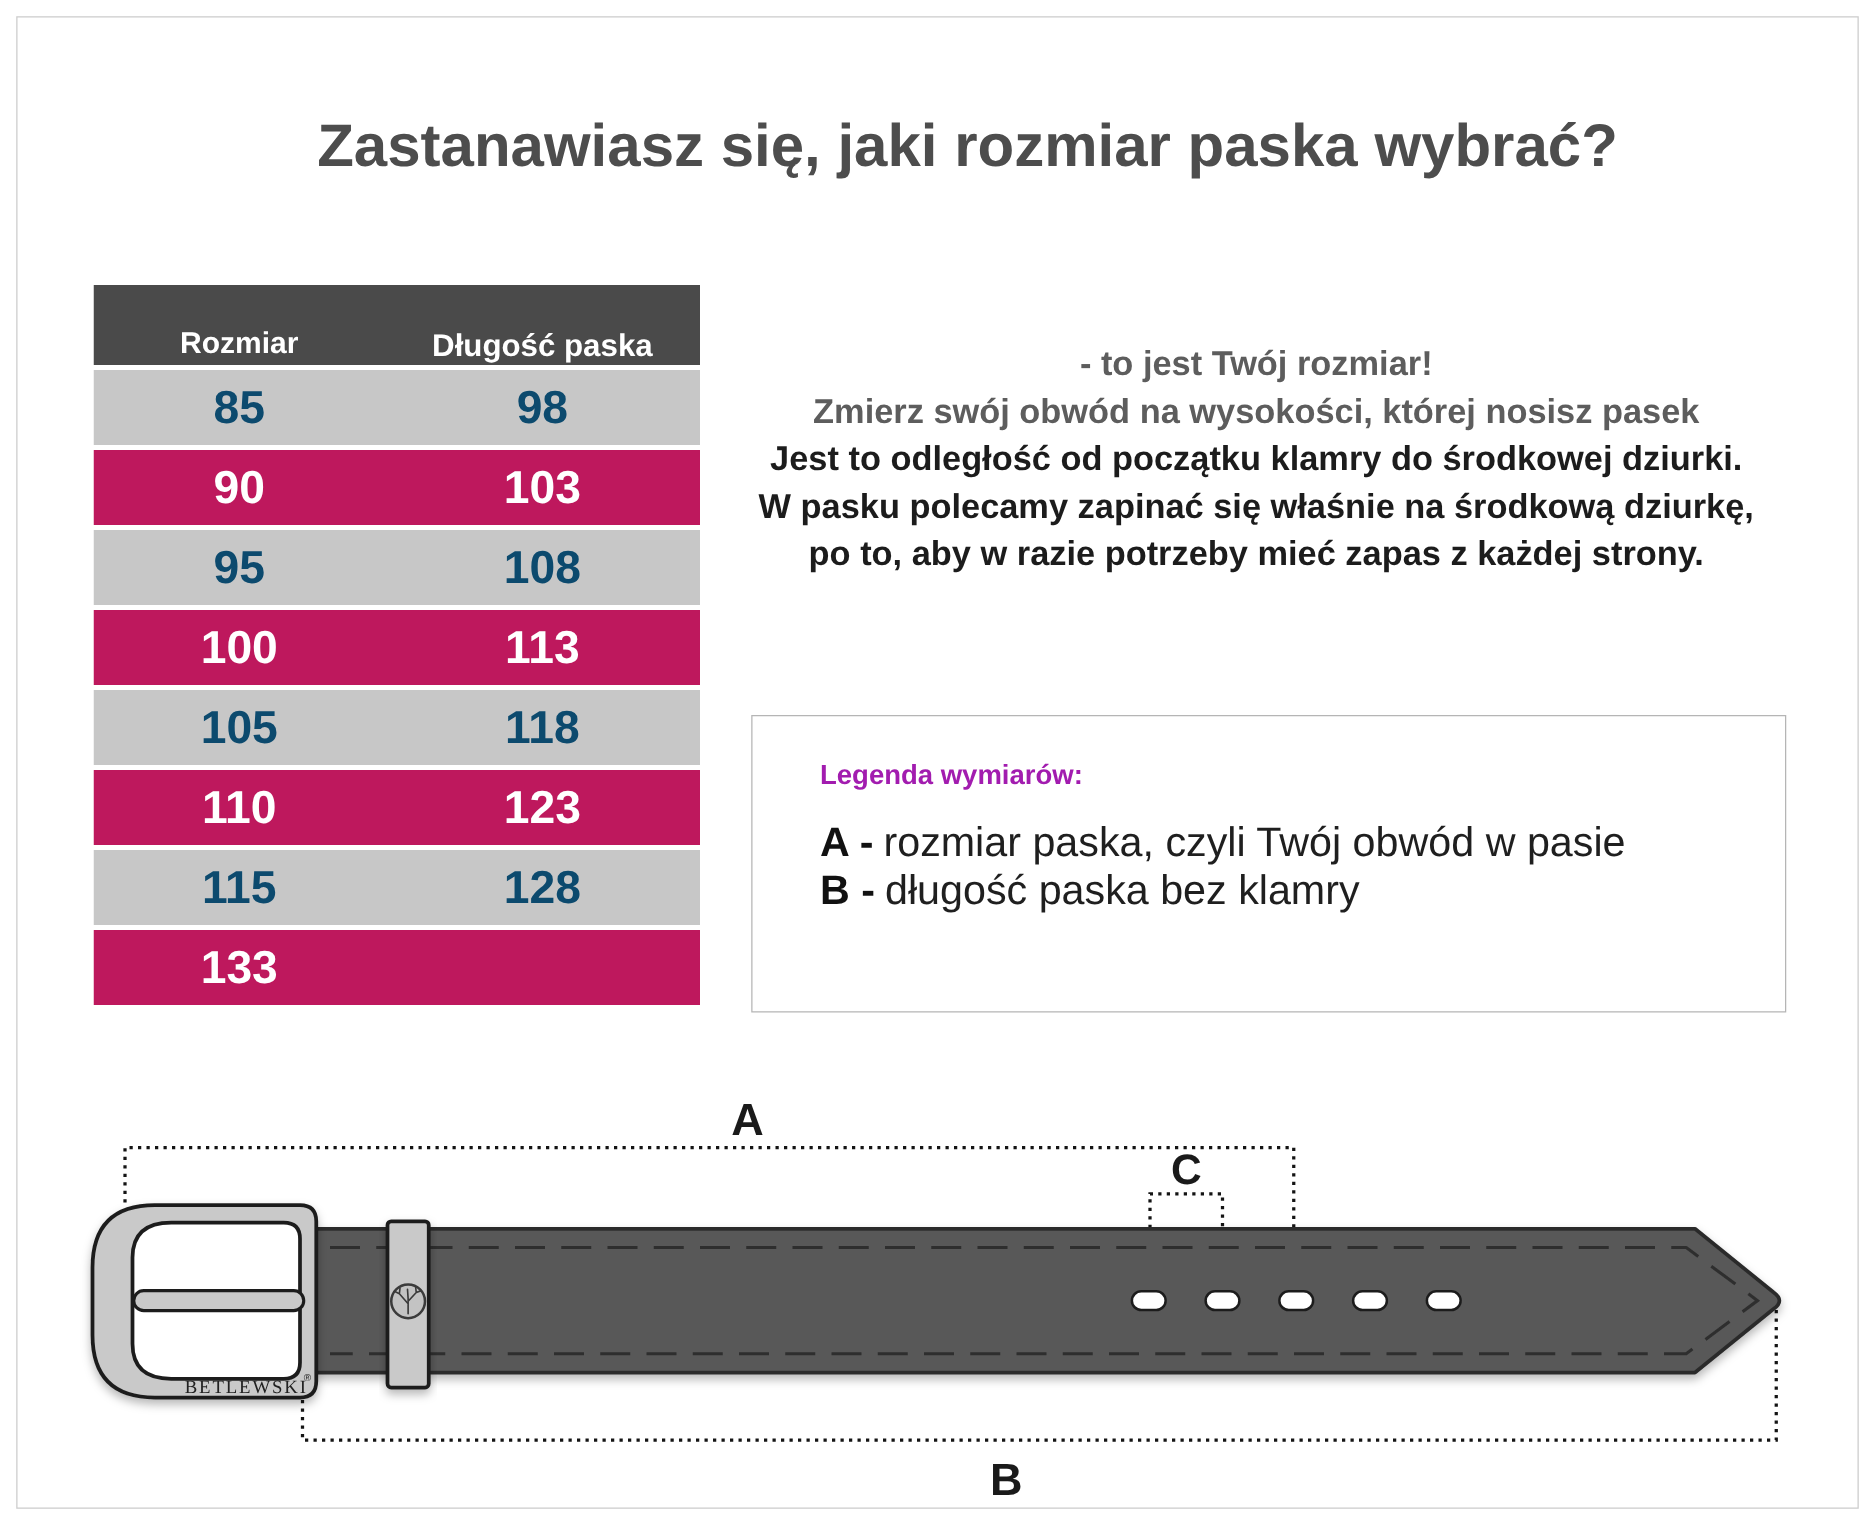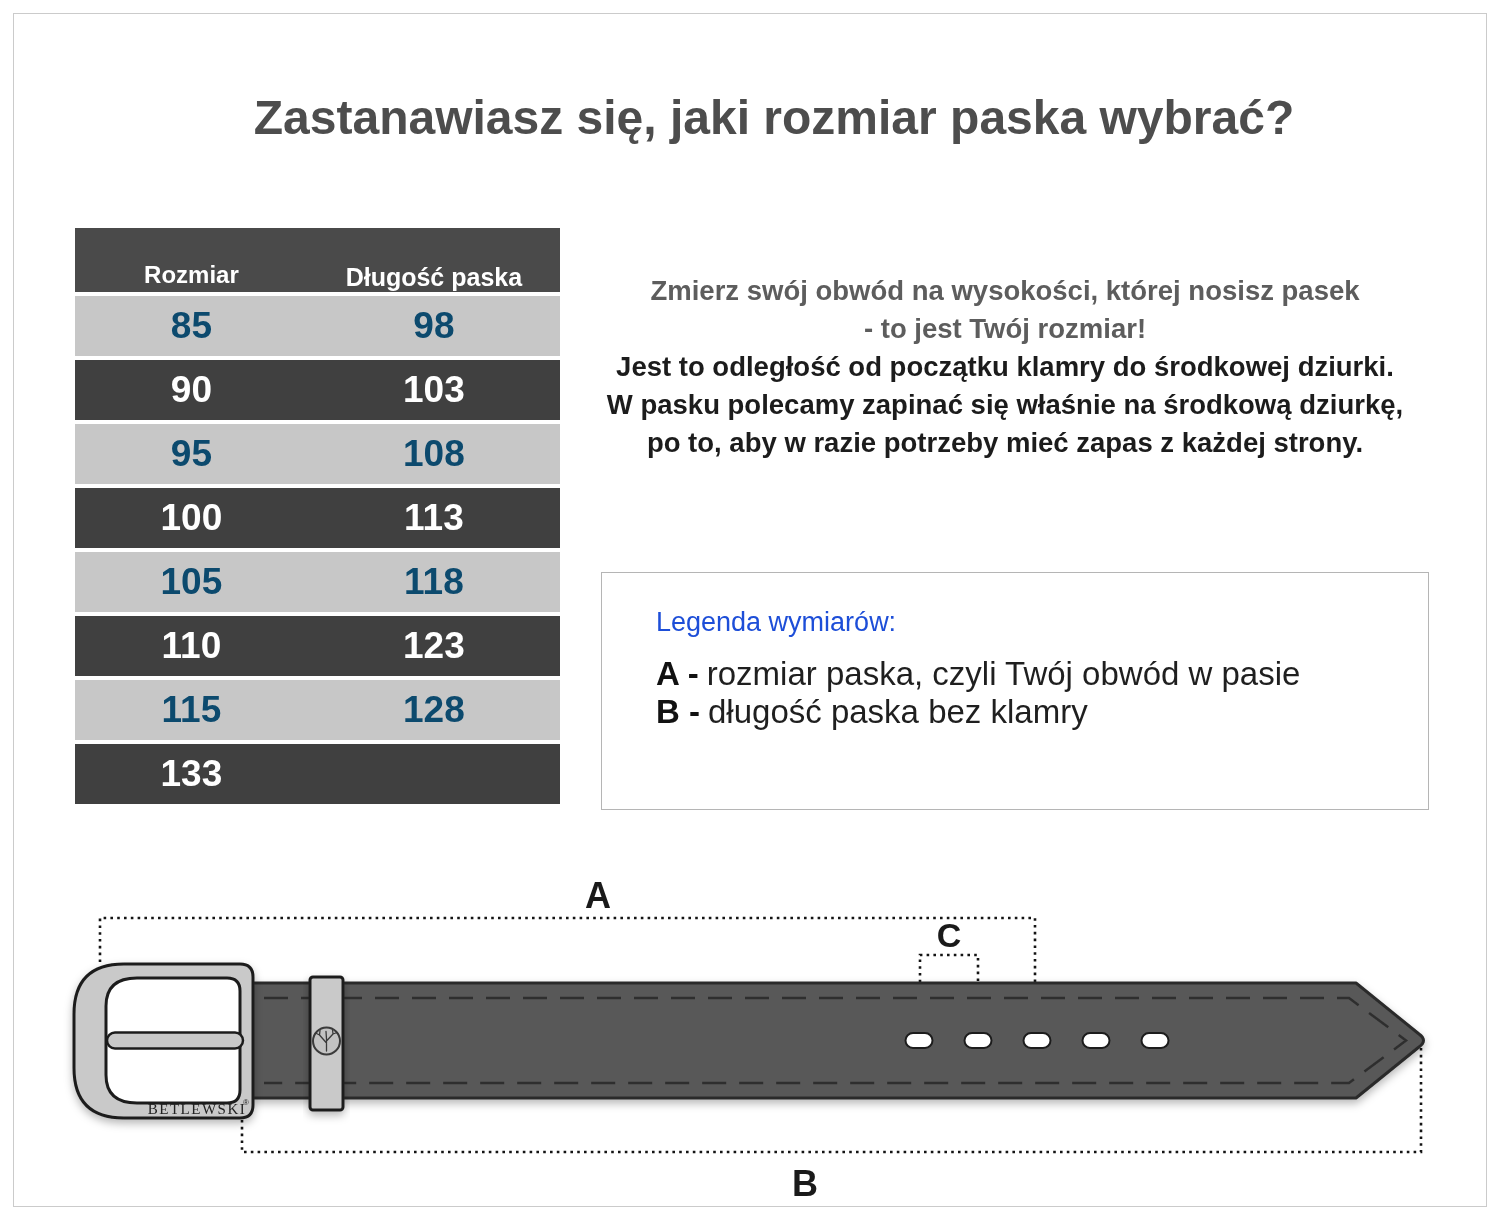--- a/index.html
+++ b/index.html
@@ -19,31 +19,31 @@
     height:64px;background:#4a4a4a;color:#ffffff;display:grid;grid-template-columns:48% 52%;
     align-items:center;
   }
   .thead .h1{text-align:center;font-size:24px;font-weight:700;}
   .thead .h2{text-align:center;line-height:1.1;margin-top:36px;}
   .thead .h2 .l1{font-size:25px;font-weight:700;display:block;}
   .thead .h2 .l2{font-size:27px;font-weight:400;display:block;}
   .trow{height:60px;display:grid;grid-template-columns:48% 52%;align-items:center;}
   .trow .cell{text-align:center;font-size:37px;font-weight:700;}
   .trow.light{background:#c7c7c7;color:#0c4a6e;}
-  .trow.dark{background:#404040;color:#ffffff;}
+  .trow.dark{background:#be185d;color:#ffffff;}
   
   #intro{
     position:absolute;left:570px;top:272px;width:870px;text-align:center;
     font-size:27.5px;font-weight:700;line-height:38px;
   }
   .intro-line.gray{color:#5d5d5d;}
   .intro-line.dark{color:#1c1c1c;}
   
   #legend{position:absolute;left:601px;top:572px;width:826px;height:236px;border:1px solid #b5b5b5;background:#fff;}
-  #legend-title{position:absolute;left:54px;top:34px;font-size:27px;font-weight:400;color:#1d4ed8;}
+  #legend-title{position:absolute;left:54px;top:34px;font-size:22px;font-weight:700;color:#a21caf;}
   #legend-items{position:absolute;left:54px;top:82px;font-size:33px;color:#1f1f1f;line-height:38px;}
   .legend-item .key{font-weight:700;color:#111;margin-right:8px;}
   .legend-item.indent{padding-left:14px;}
   
   #belt-svg{position:absolute;left:0;top:880px;width:1500px;height:340px;}
 </style>
 </head>
 <body>
 
 <div id="page">
@@ -86,22 +86,22 @@
     <div class="trow light">
       <div class="cell">115</div>
       <div class="cell">128</div>
     </div>
     <div class="trow dark">
       <div class="cell">133</div>
     </div>
   </div>
 
   <div id="intro">
+    <div class="intro-line gray">- to jest Twój rozmiar!</div>
     <div class="intro-line gray">Zmierz swój obwód na wysokości, której nosisz pasek</div>
-    <div class="intro-line gray">- to jest Twój rozmiar!</div>
     <div class="intro-line dark">Jest to odległość od początku klamry do środkowej dziurki.</div>
     <div class="intro-line dark">W pasku polecamy zapinać się właśnie na środkową dziurkę,</div>
     <div class="intro-line dark">po to, aby w razie potrzeby mieć zapas z każdej strony.</div>
   </div>
 
   <div id="legend">
     <div id="legend-title">Legenda wymiarów:</div>
     <div id="legend-items">
       <div class="legend-item">
         <span class="key">A -</span><span>rozmiar paska, czyli Twój obwód w pasie</span>

